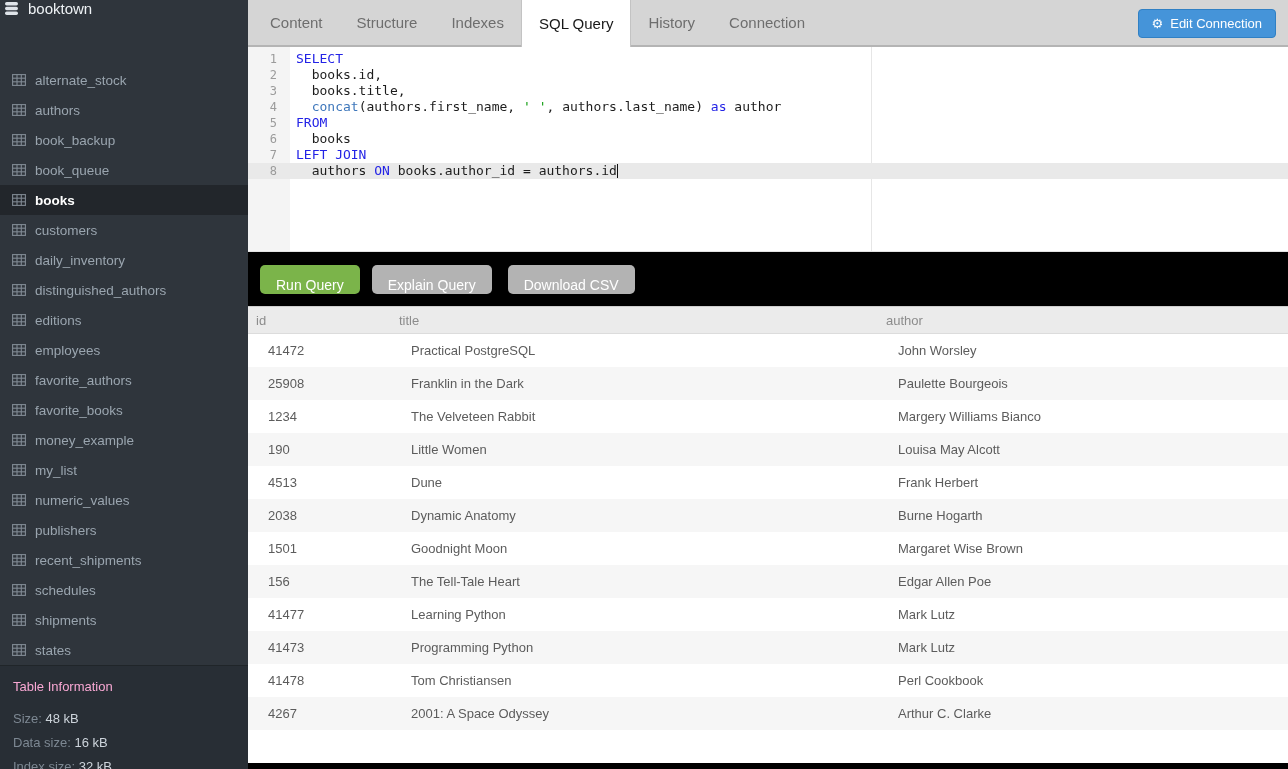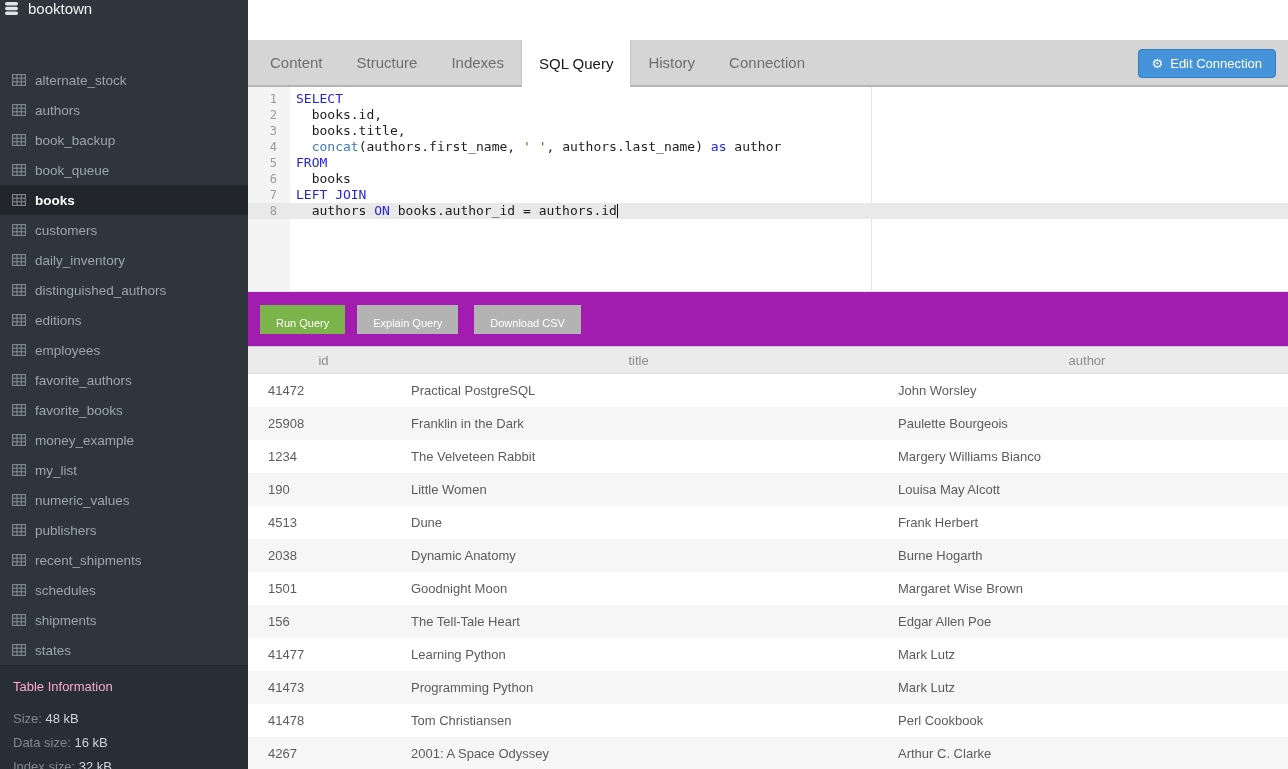--- a/index.html
+++ b/index.html
@@ -19,21 +19,21 @@
   .side-item .ico { margin-right:9px; display:inline-flex; opacity:.85; }
   .side-item.active { background:#22262b; color:#ffffff; font-weight:bold; }
   .table-info { flex:1; background:#282e35; border-top:1px solid #202529;
                 padding:13px 0 0 13px; }
   .table-info h3 { font-size:13px; font-weight:normal; color:#f9a8d4; margin-bottom:13px; }
   .info-row { font-size:13px; line-height:24px; }
   .info-row .lbl { color:#7d8893; }
   .info-row .val { color:#cdd4db; }
 
   
-  .main { flex:1; display:flex; flex-direction:column; background:#a21caf; position:relative;margin-top:40px; }
+  .main { flex:1; display:flex; flex-direction:column; background:#000000; position:relative; }
 
   
   .tabbar { height:47px; background:#d5d5d5; border-bottom:2px solid #b4b4b4;
             display:flex; align-items:stretch; padding-left:5px; position:relative; }
   .tab { display:flex; align-items:center; padding:0 17px; font-size:15px;
          color:#6e6e6e; cursor:pointer; }
   .tab.active { background:#ffffff; color:#181818; font-weight:normal;
                 border-left:1px solid #c3c3c3; border-right:1px solid #c3c3c3;
                 margin-bottom:-2px; }
   .edit-conn { position:absolute; right:12px; top:9px; height:29px;
@@ -58,34 +58,34 @@
   .code { white-space:pre; color:#1d1d1d; padding-left:6px; }
   .tk-kw { color:#2323e6; }
   .tk-fn { color:#3e77bb; }
   .tk-str { color:#0a9a0a; }
   .tk-pl { color:#1d1d1d; }
   .cursor { display:inline-block; width:1px; height:14px; background:#111;
             vertical-align:text-bottom; }
 
   
   .actions { height:54px; padding:13px 0 0 12px; display:flex; gap:12px; }
-  .btn { height:29px; border:none; border-radius:0; color:#fff; font-size:11px;
+  .btn { height:29px; border:none; border-radius:5px; color:#fff; font-size:14px;
          padding:12px 16px; cursor:pointer;
          font-family:"Liberation Sans","DejaVu Sans",sans-serif; }
   .btn.green { background:#7bb44a; }
   .btn.gray  { background:#b3b3b3; }
   .btn + .btn.spaced { margin-left:4px; }
 
   
   .results { flex:1; overflow:hidden; }
   .thead { height:28px; background:#ebebeb; border-top:1px solid #cfcfcf;
            border-bottom:1px solid #dcdcdc; display:grid;
            grid-template-columns:143px 487px 1fr; align-items:center;
            font-size:13px; color:#8c8c8c; }
-  .thead .hc { padding-left:8px; cursor:pointer;text-align:center; }
+  .thead .hc { padding-left:8px; cursor:pointer; }
   .trow { height:33px; display:grid; grid-template-columns:143px 487px 1fr;
           align-items:center; font-size:13px; color:#5c5c5c; background:#fff; }
   .trow:nth-child(even) { background:#f6f6f6; }
   .trow .tc { padding-left:20px; white-space:nowrap; overflow:hidden; }
 </style>
 </head>
 <body>
 
 <div class="app">
 

